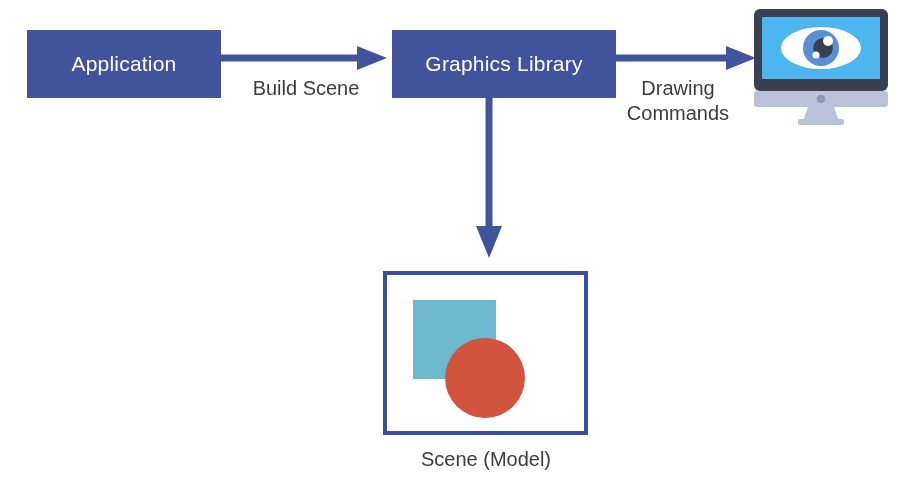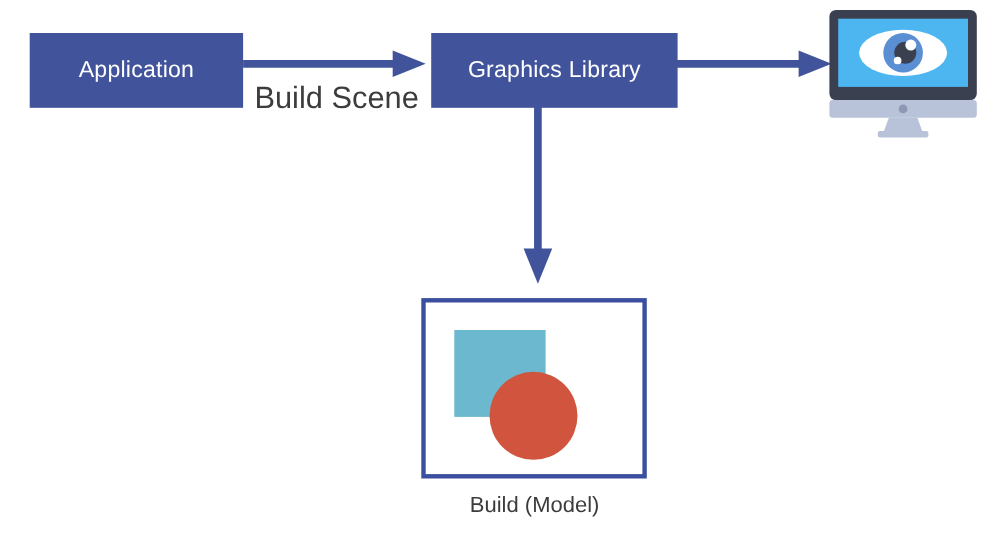--- a/index.html
+++ b/index.html
@@ -37,21 +37,21 @@
   }
   #box-graphics-library {
     left: 392px;
     top: 30px;
     width: 224px;
     height: 68px;
   }
   .edge-label {
     position: absolute;
     color: #3c3c3c;
-    font-size: 28px;
+    font-size: 20px;
     line-height: 25px;
     text-align: center;
     white-space: pre-line;
   }
   #label-build-scene {
     left: 231px;
     top: 76px;
     width: 150px;
   }
   #label-drawing-commands {
@@ -149,33 +149,35 @@
 
   <div class="node-box" id="box-graphics-library">
     <span>Graphics Library</span>
   </div>
 
   <svg class="arrow-svg" id="arrow-drawing-commands" viewBox="0 0 168 28">
     <line x1="0" y1="14" x2="142" y2="14" stroke="#41549b" stroke-width="7"></line>
     <polygon points="138,2 168,14 138,26" fill="#41549b"></polygon>
   </svg>
 
+  <div class="edge-label" id="label-drawing-commands">Drawing
+Commands</div>
 
   <svg class="arrow-svg" id="arrow-update" viewBox="0 0 32 162">
     <line x1="16" y1="0" x2="16" y2="134" stroke="#41549b" stroke-width="7"></line>
     <polygon points="3,130 29,130 16,162" fill="#41549b"></polygon>
   </svg>
 
 
   <div id="scene-box">
     <div id="scene-square"></div>
     <div id="scene-circle"></div>
   </div>
 
-  <div id="label-scene-model">Build (Model)</div>
+  <div id="label-scene-model">Scene (Model)</div>
 
   <svg id="monitor-icon" viewBox="0 0 142 122">
 
     <rect x="4" y="4" width="134" height="82" rx="6" ry="6" fill="#3b4050"></rect>
 
     <rect x="12" y="12" width="118" height="62" fill="#4db5f0"></rect>
 
     <ellipse cx="71" cy="43" rx="40" ry="21" fill="#ffffff"></ellipse>
 
     <circle cx="71" cy="43" r="18" fill="#5b8fd4"></circle>

